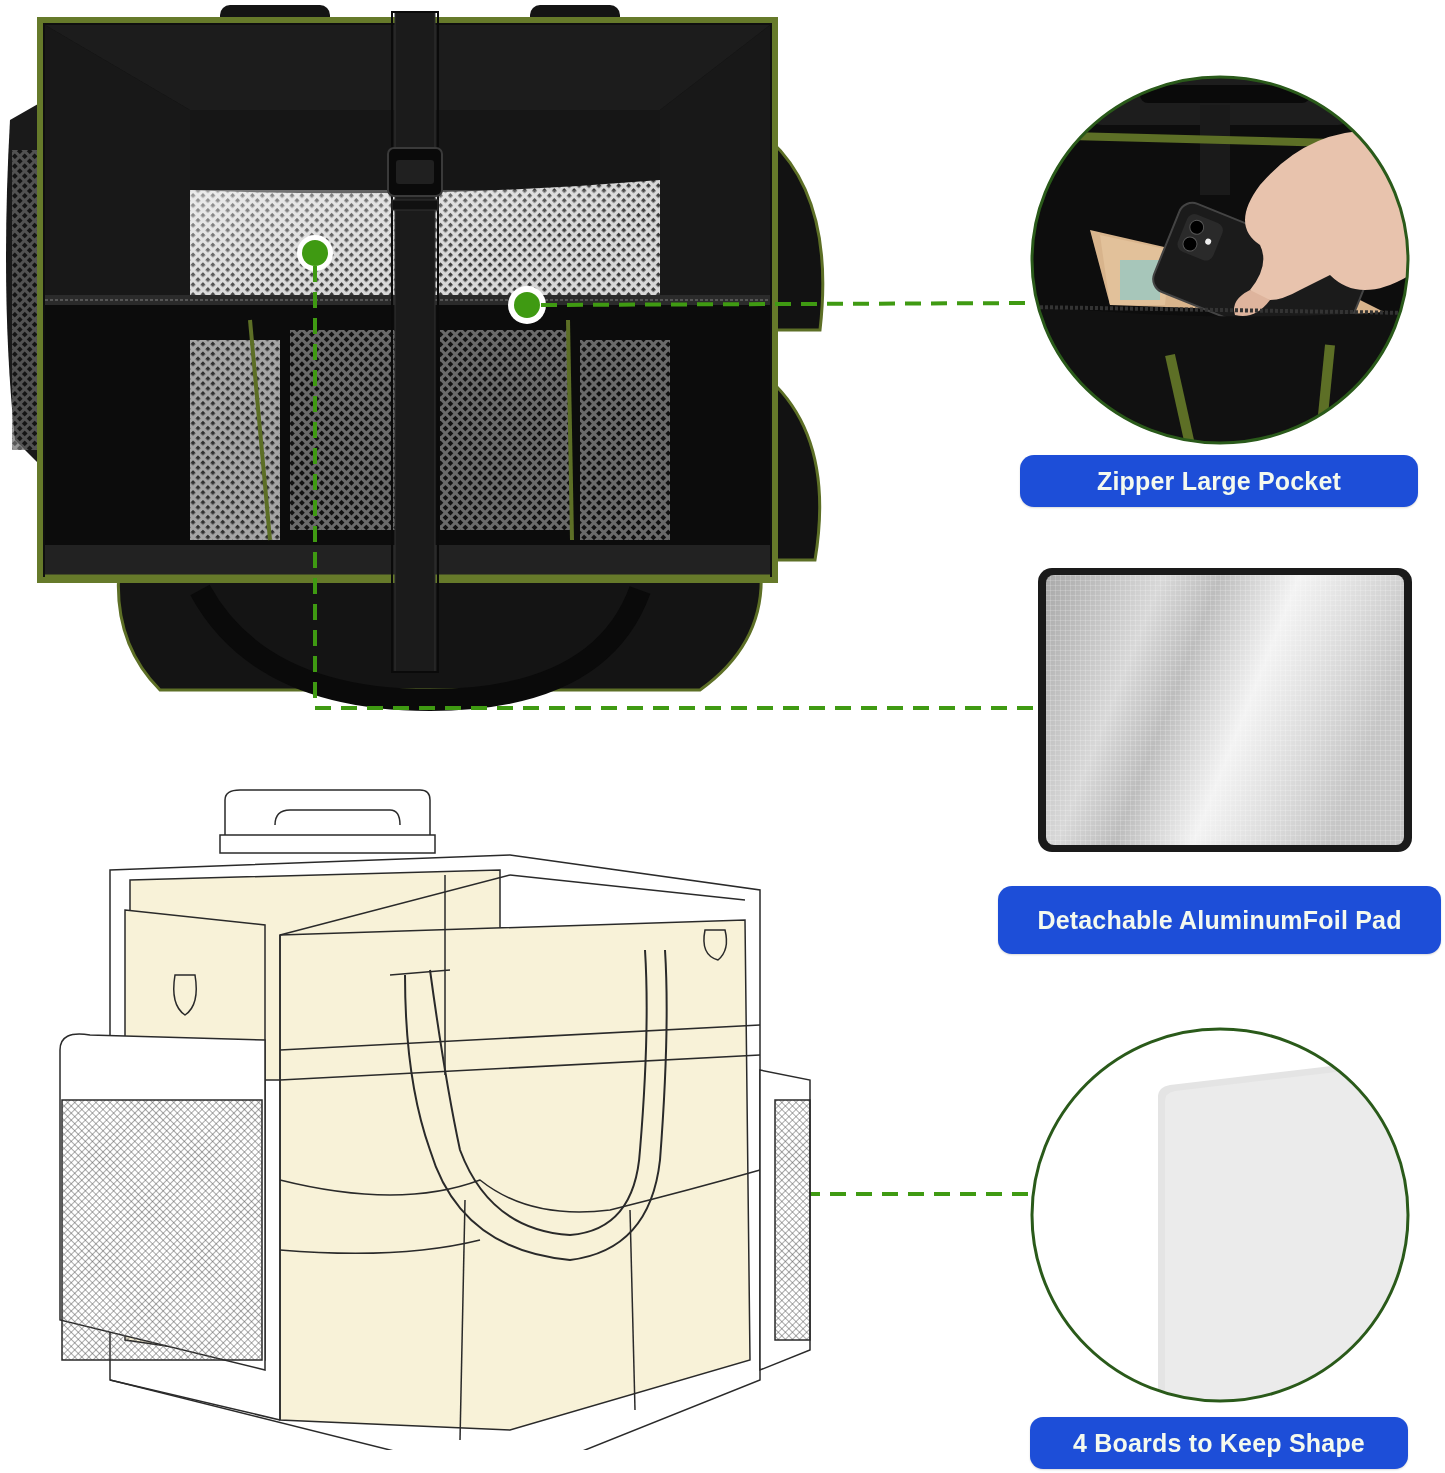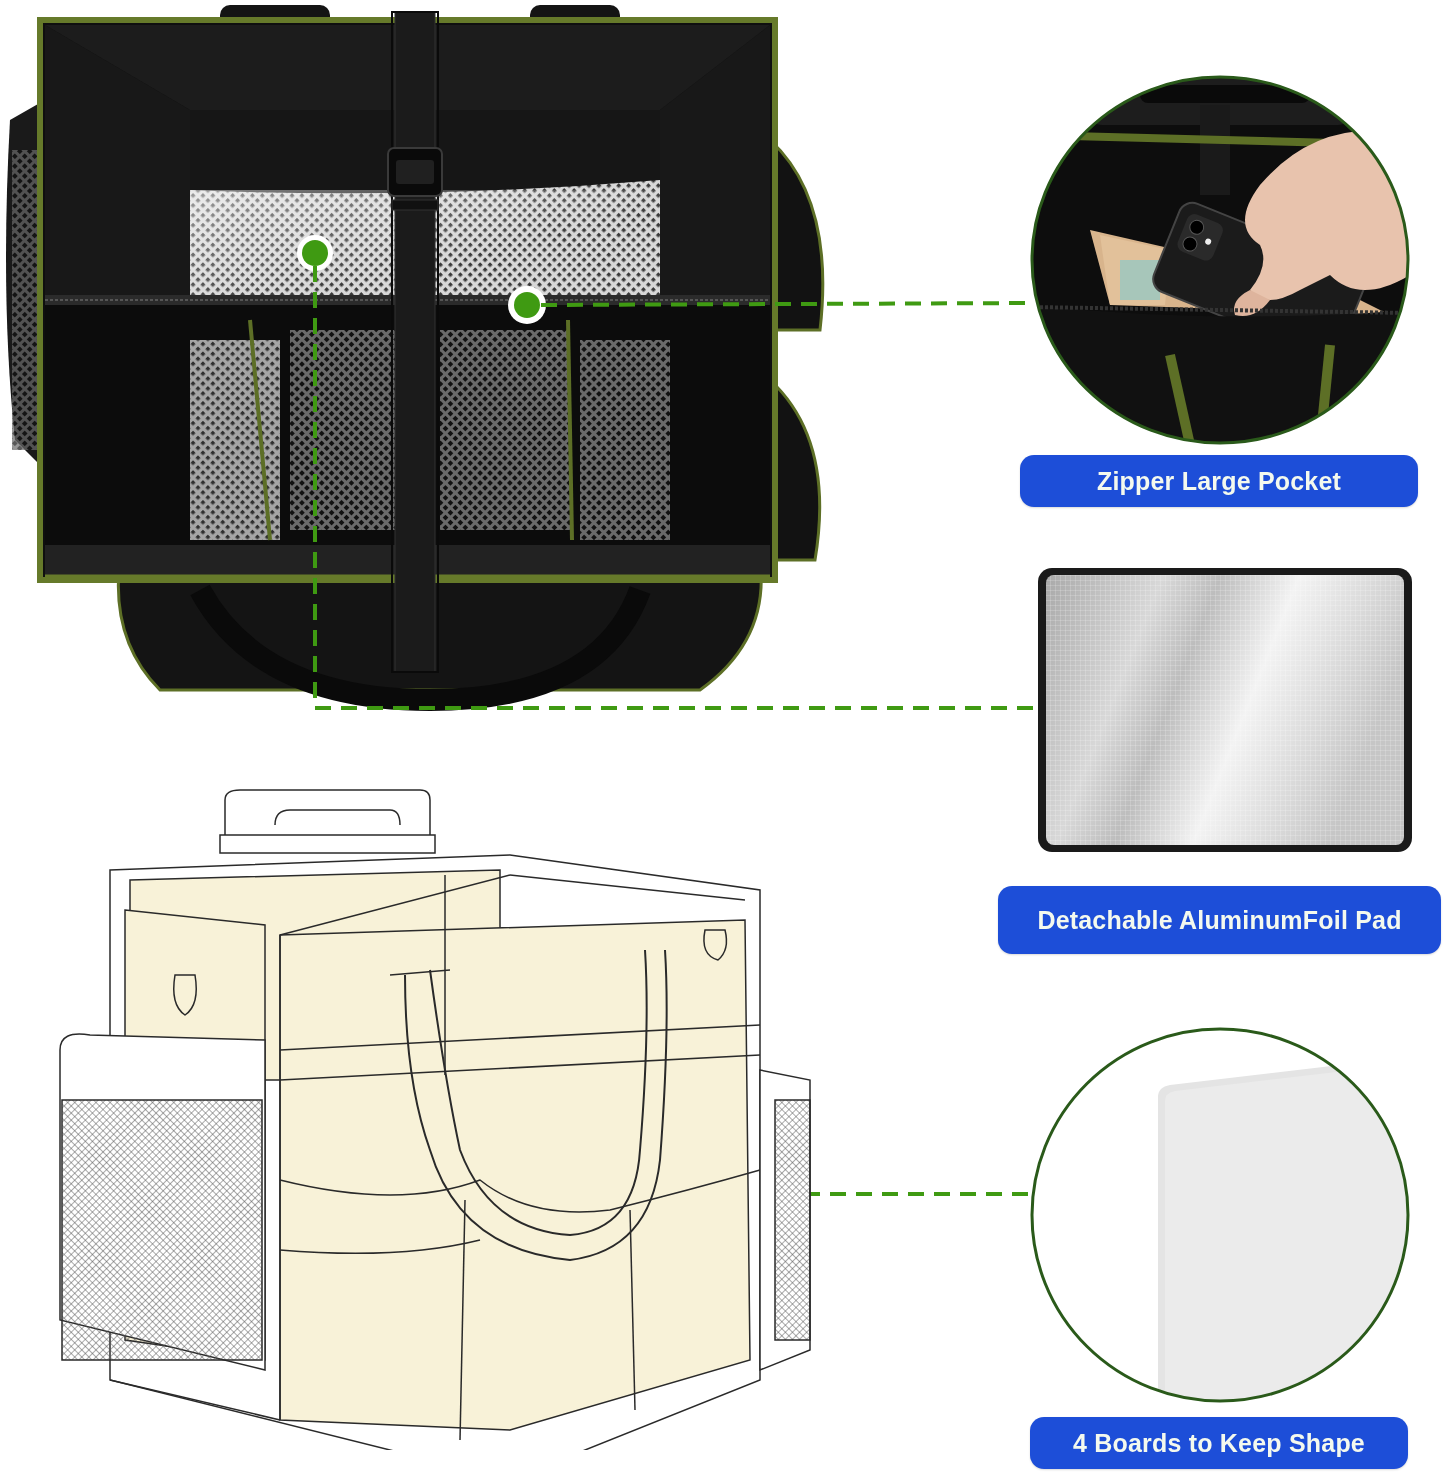--- a/index.html
+++ b/index.html
@@ -206,13 +206,13 @@
         </clipPath>
       </defs>
   <g clip-path="url(#c3)">
     <rect width="380" height="380" fill="#ffffff"></rect>
     <path d="M128 72 Q128 62 140 60 L310 40 L380 40 L380 380 L128 380 Z" fill="#e4e4e4"></path>
     <path d="M135 76 Q135 68 145 66 L315 46 L380 46 L380 380 L135 380 Z" fill="#ebebeb"></path>
   </g>
   <ellipse cx="190" cy="190" rx="188" ry="186" fill="none" stroke="#2a5a1a" stroke-width="3"></ellipse>
 </svg>
 </div>
-<div class="label" style="left:1030px;top:1417px;width:378px;height:52px;">4 Boards to Keep Shape</div>
+<div class="label" style="left:1030px;top:1417px;width:378px;height:52px;border-radius:13px;">4 Boards to Keep Shape</div>
 
 </body></html>

